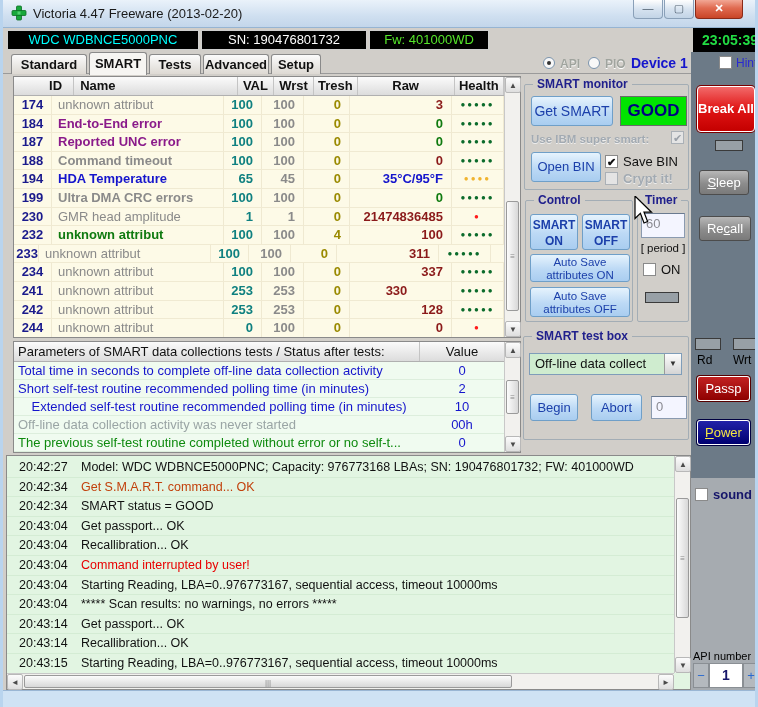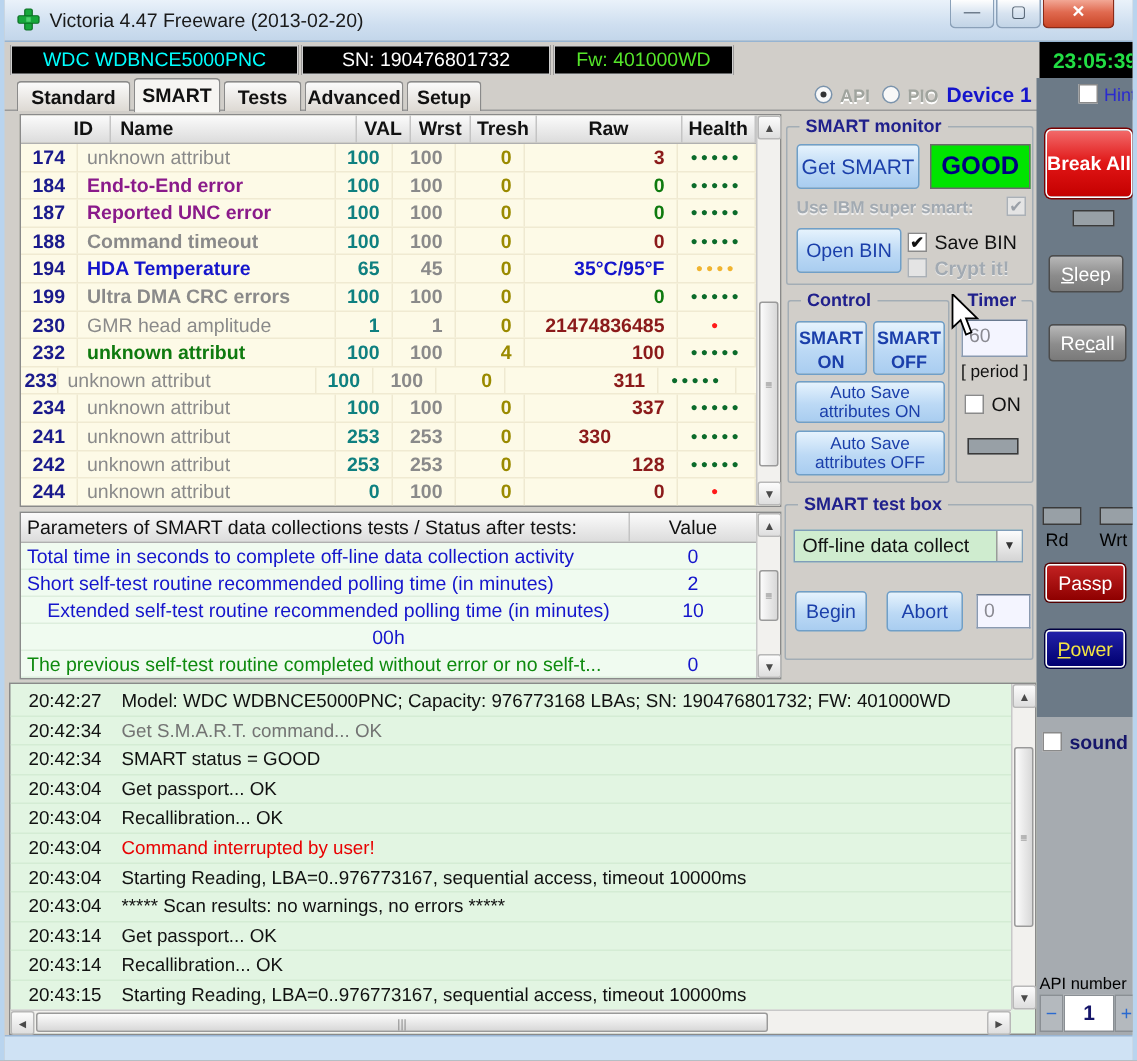--- a/index.html
+++ b/index.html
@@ -291,20 +291,21 @@
         </div>
         <div class="prow">
           <div style="width: 406px; padding-left: 4px; color: rgb(21, 21, 204); white-space: nowrap; overflow: hidden;">Short self-test routine recommended polling time (in minutes)</div>
           <div style="flex: 1 1 0%; text-align: center; color: rgb(21, 21, 204);">2</div>
         </div>
         <div class="prow">
           <div style="width: 406px; padding-left: 4px; color: rgb(21, 21, 204); white-space: nowrap; overflow: hidden; text-align: center;">Extended self-test routine recommended polling time (in minutes)</div>
           <div style="flex: 1 1 0%; text-align: center; color: rgb(21, 21, 204);">10</div>
         </div>
         <div class="prow">
+          <div style="width: 406px; padding-left: 4px; color: rgb(154, 165, 165); white-space: nowrap; overflow: hidden;">Off-line data collection activity was never started</div>
           <div style="flex: 1 1 0%; text-align: center; color: rgb(21, 21, 204);">00h</div>
         </div>
         <div class="prow">
           <div style="width: 406px; padding-left: 4px; color: rgb(14, 138, 14); white-space: nowrap; overflow: hidden;">The previous self-test routine completed without error or no self-t...</div>
           <div style="flex: 1 1 0%; text-align: center; color: rgb(21, 21, 204);">0</div>
         </div>
       </div>
     <div class="sb-v" style="right:0;top:0;bottom:0;">
       <div class="sb-arrow" style="top:0;left:0;">▲</div>
       <div class="sb-thumb" style="left:1px;top:38px;width:13px;height:34px;line-height:34px;">≡</div>
@@ -379,21 +380,21 @@
   <div class="abs" style="left:740px;top:663px;width:16px;height:25px;background:#b4b9be;border:1px solid #8a8f94;color:#2a6ad0;font-size:13px;text-align:center;line-height:23px;">+</div>
 
   <div class="abs" id="log">
     <div id="log-body" style="position:absolute;left:0;top:2px;right:16px;bottom:16px;overflow:hidden;">
         <div class="lrow">
           <div class="ltime">20:42:27</div>
           <div class="lmsg" style="color: rgb(17, 17, 17);">Model: WDC  WDBNCE5000PNC; Capacity: 976773168 LBAs; SN: 190476801732; FW: 401000WD</div>
         </div>
         <div class="lrow">
           <div class="ltime">20:42:34</div>
-          <div class="lmsg" style="color: #737373;">Get S.M.A.R.T. command... OK</div>
+          <div class="lmsg" style="color: #c2410c;">Get S.M.A.R.T. command... OK</div>
         </div>
         <div class="lrow">
           <div class="ltime">20:42:34</div>
           <div class="lmsg" style="color: rgb(17, 17, 17);">SMART status = GOOD</div>
         </div>
         <div class="lrow">
           <div class="ltime">20:43:04</div>
           <div class="lmsg" style="color: rgb(17, 17, 17);">Get passport... OK</div>
         </div>
         <div class="lrow">

